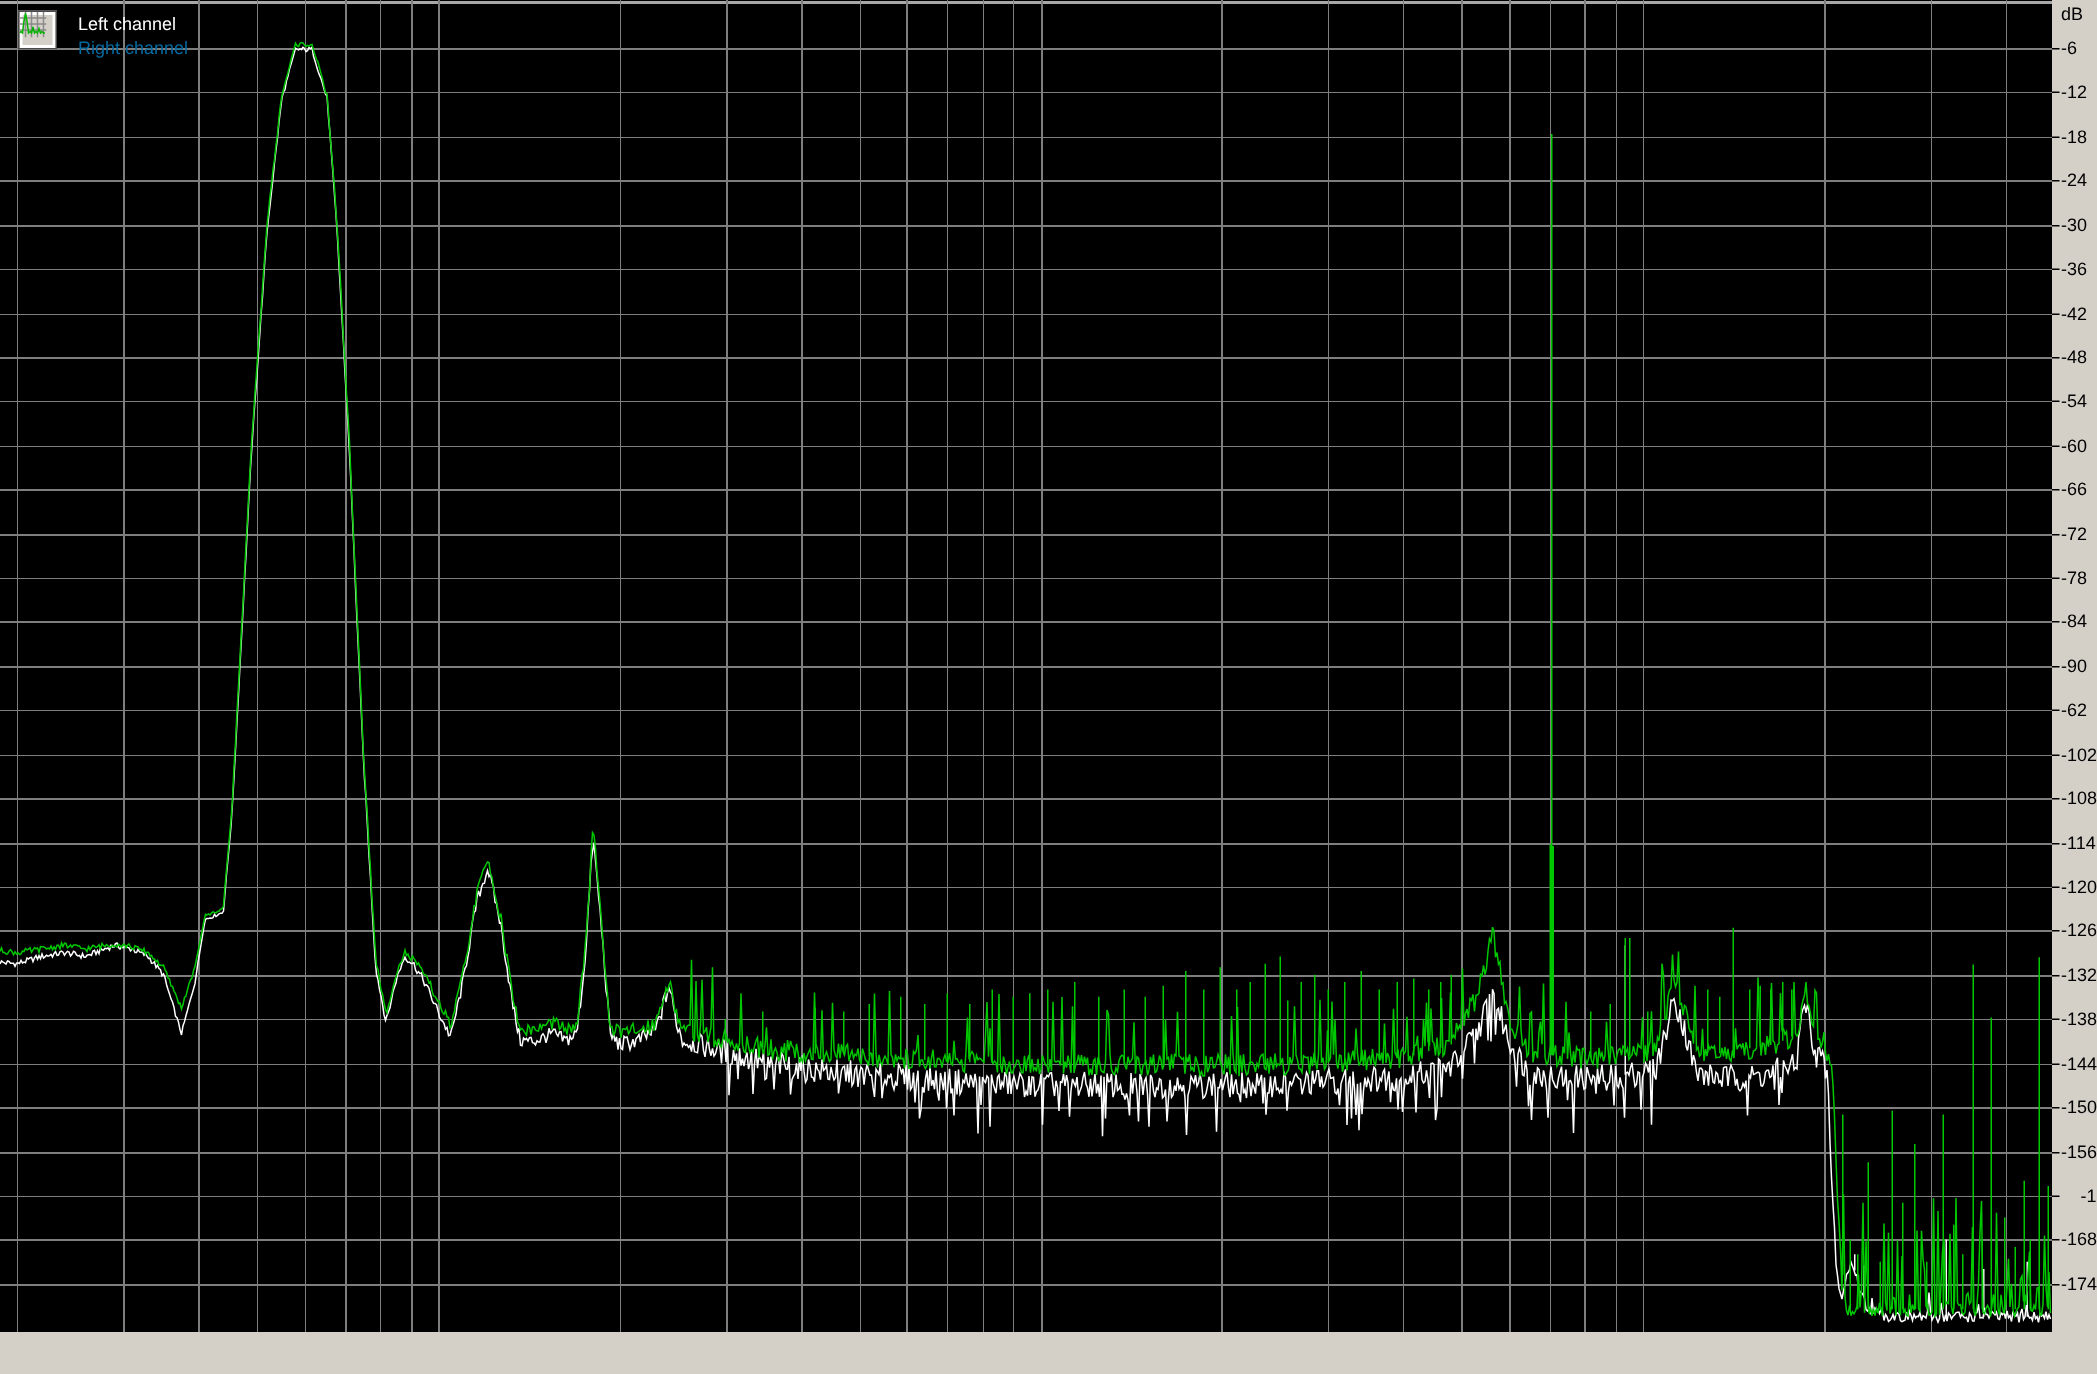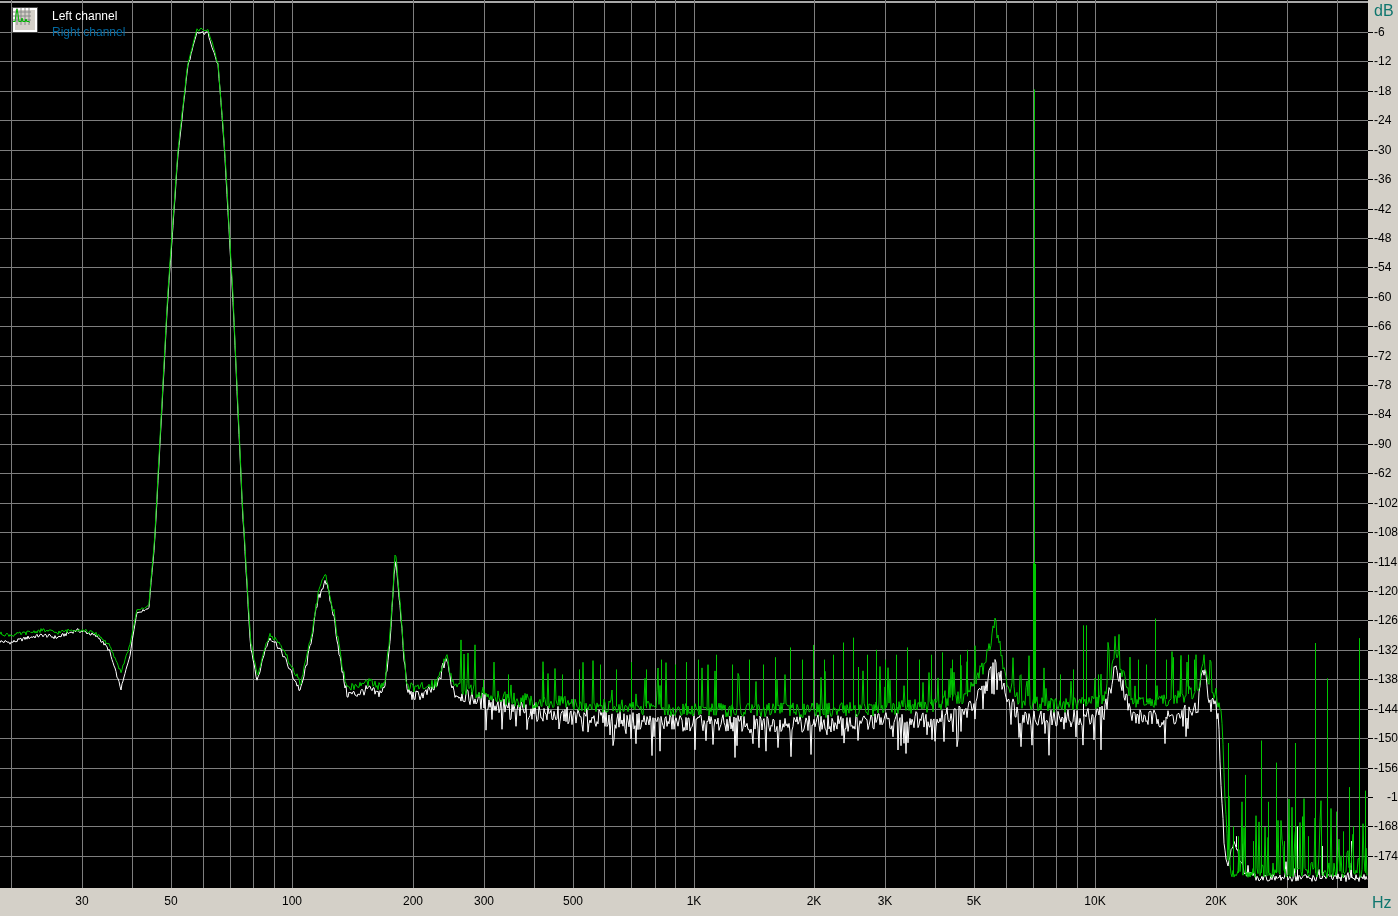--- a/index.html
+++ b/index.html
@@ -2,21 +2,21 @@
 <html><head>
 <meta charset="utf-8">
 <style>
   html,body{margin:0;padding:0;background:#d4d0c8;}
   .screen{position:relative;width:1398px;height:916px;background:#d4d0c8;overflow:hidden;
           font-family:"Liberation Sans","DejaVu Sans",sans-serif;padding-left:29px;}
   .plot{position:absolute;left:0;top:0;width:1368px;height:888px;background:#000;}
   .plot svg{position:absolute;left:0;top:0;}
   .strip-right{position:absolute;left:1368px;top:0;width:30px;height:916px;background:#d4d0c8;}
   .strip-bottom{position:absolute;left:0;top:888px;width:1398px;height:28px;background:#d4d0c8;}
-  .yunit,.xunit{position:absolute;font-size:16px;color:#0f766e;}
+  .yunit,.xunit{position:absolute;font-size:12px;color:#000000;}
   .ylab{position:absolute;font-size:12px;color:#000;white-space:nowrap;}
   .ytick{position:absolute;width:5px;height:1px;background:#000;}
   .xlab{position:absolute;font-size:12px;color:#000;width:48px;text-align:center;}
   .legend{position:absolute;left:12px;top:7px;}
   .legend-icon{position:absolute;left:0;top:0;width:26px;height:26px;background:#d4d0c8;
                border:1px solid #4a4a4a;box-shadow:inset 0 0 0 2px #ffffff;box-sizing:border-box;
                padding:3px 2px 2px 3px;}
   .legend-label{position:absolute;left:40px;font-size:12px;white-space:nowrap;}
   .legend-label.left{top:2px;color:#ffffff;}
   .legend-label.right{top:18px;color:#0369a1;}
@@ -177,32 +177,14 @@
         <div class="ylab" style="left: 6px; top: 761px;">-156</div>
         <div class="ytick" style="left: 0px; top: 797px;"></div>
         <div class="ylab" style="left: 6px; top: 790px; margin-left: 13px;">-162</div>
         <div class="ytick" style="left: 0px; top: 826px;"></div>
         <div class="ylab" style="left: 6px; top: 819px;">-168</div>
         <div class="ytick" style="left: 0px; top: 856px;"></div>
         <div class="ylab" style="left: 6px; top: 849px;">-174</div>
       </div>
   </div>
 
-  <div class="strip-bottom">
-    <div id="x-labels">
-        <div class="xlab" style="left: 58px; top: 6px;">30</div>
-        <div class="xlab" style="left: 147px; top: 6px;">50</div>
-        <div class="xlab" style="left: 268px; top: 6px;">100</div>
-        <div class="xlab" style="left: 389px; top: 6px;">200</div>
-        <div class="xlab" style="left: 460px; top: 6px;">300</div>
-        <div class="xlab" style="left: 549px; top: 6px;">500</div>
-        <div class="xlab" style="left: 670px; top: 6px;">1K</div>
-        <div class="xlab" style="left: 790px; top: 6px;">2K</div>
-        <div class="xlab" style="left: 861px; top: 6px;">3K</div>
-        <div class="xlab" style="left: 950px; top: 6px;">5K</div>
-        <div class="xlab" style="left: 1071px; top: 6px;">10K</div>
-        <div class="xlab" style="left: 1192px; top: 6px;">20K</div>
-        <div class="xlab" style="left: 1263px; top: 6px;">30K</div>
-      </div>
-    <div class="xunit" style="left:1372px;top:6px;">Hz</div>
-  </div>
 
 </div>
 
 </body></html>

